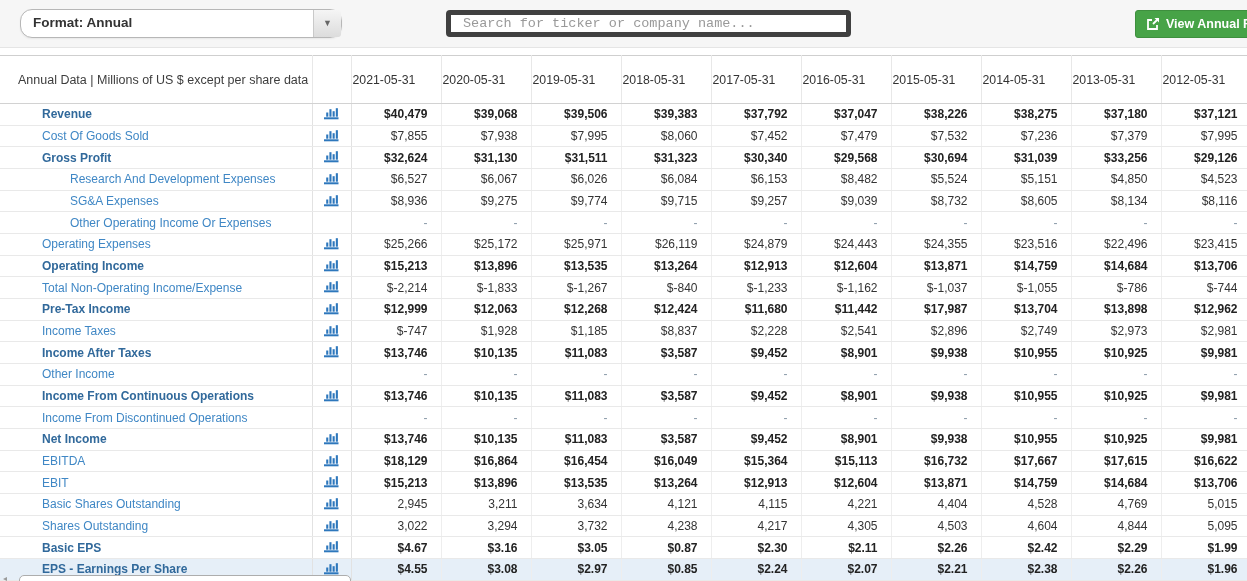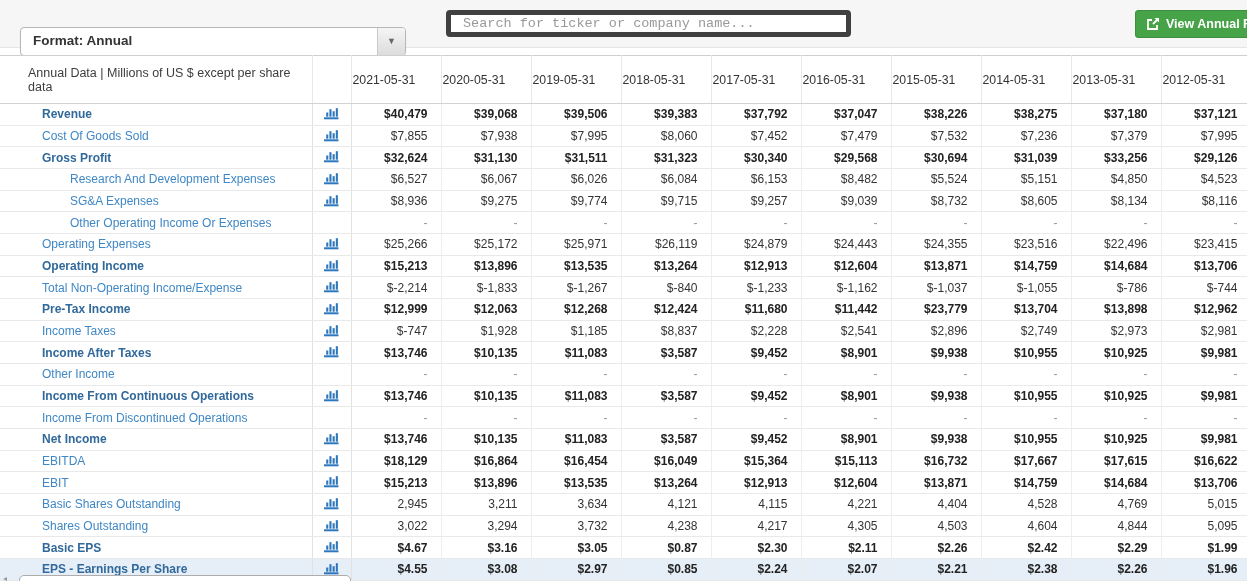--- a/index.html
+++ b/index.html
@@ -1,22 +1,22 @@
 <!DOCTYPE html>
 <html><head>
 <meta charset="utf-8">
 <style>
   html,body{margin:0;padding:0;background:#fff;}
   .app{position:relative;width:1247px;height:581px;overflow:hidden;background:#fff;
        font-family:"Liberation Sans","DejaVu Sans",sans-serif;}
   
   .topbar{position:absolute;left:0;top:0;width:1247px;height:47px;background:#f6f6f6;
           border-bottom:1px solid #e5e5e5;}
-  .format-select{position:absolute;left:20px;top:27px;width:386px;height:29px;background:#fff;
-          border:1px solid #b7b7b7;border-radius:4px;box-sizing:border-box;cursor:pointer;
+  .format-select{position:absolute;left:20px;top:9px;width:322px;height:29px;background:#fff;
+          border:1px solid #b7b7b7;border-radius:12px;box-sizing:border-box;cursor:pointer;
           box-shadow:0 1px 2px rgba(0,0,0,.06);}
   .format-label{position:absolute;left:12px;top:5px;font-size:13.5px;font-weight:bold;color:#333;}
   .format-arrow-box{position:absolute;right:0;top:0;width:27px;height:27px;border-left:1px solid #c9c9c9;
           background:linear-gradient(#f5f5f5,#dcdcdc);border-radius:0 3px 3px 0;
           display:flex;align-items:center;justify-content:center;}
   .format-arrow-box .arrow{font-size:9px;color:#666;line-height:1;}
   .search{position:absolute;left:446px;top:10px;width:405px;height:27px;box-sizing:border-box;
           border:5px solid #404040;border-radius:4px;padding:0 12px;font-size:13.5px;color:#444;
           font-family:Liberation Mono, monospace;outline:none;}
   .search::placeholder{color:#999;}
@@ -24,21 +24,21 @@
           background:#47a347;border-radius:3px;color:#fff;font-weight:bold;font-size:12.5px;
           font-family:"Liberation Sans",sans-serif;display:flex;align-items:center;gap:6px;
           padding:0 10px;cursor:pointer;white-space:nowrap;}
   .annual-btn svg{flex:0 0 auto;}
   
   .tablewrap{position:absolute;left:0;top:55px;width:1252px;}
   table{border-collapse:collapse;table-layout:fixed;width:1251px;border-top:1px solid #cfcfcf;}
   col.c-label{width:312px;} col.c-icon{width:39px;} col.c-date{width:90px;}
   thead th{height:48px;box-sizing:border-box;background:#fff;border-bottom:1px solid #d2d2d2;
           border-right:1px solid #e8e8e8;font-weight:normal;}
-  th.corner{text-align:left;padding-left:28px;font-size:12.5px;color:#3d3d3d;}
+  th.corner{text-align:left;padding-left:18px;font-size:12.5px;color:#3d3d3d;}
   th.iconhead{border-right:1px solid #e8e8e8;}
   th.datecol{text-align:left;font-size:12.3px;color:#333;}
   tbody td{height:21.68px;box-sizing:border-box;border-bottom:1px solid #e9e9e9;
           border-right:1px solid #eee;font-size:12px;color:#333;padding:0;overflow:hidden;
           white-space:nowrap;}
   td.label{padding-left:10px;border-right:1px solid #e2e2e2;}
   td.label a{color:#3f87c5;text-decoration:none;cursor:pointer;margin-left:32px;}
   td.label.b a{color:#31699b;font-weight:bold;}
   td.label.ind{padding-left:38px;}
   td.iconcell{text-align:center;border-right:1px solid #e2e2e2;}
@@ -291,21 +291,21 @@
                   <rect x="6.4" y="3.2" width="2.1" height="7.5" fill="#2d77bc"></rect>
                   <rect x="9.6" y="5.2" width="2.1" height="5.5" fill="#2d77bc"></rect>
                   <rect x="12.8" y="2.2" width="2.1" height="8.5" fill="#2d77bc"></rect>
                 </svg></span></td>
             <td class="num b">$12,999</td>
             <td class="num b">$12,063</td>
             <td class="num b">$12,268</td>
             <td class="num b">$12,424</td>
             <td class="num b">$11,680</td>
             <td class="num b">$11,442</td>
-            <td class="num b">$23,779</td>
+            <td class="num b">$17,987</td>
             <td class="num b">$13,704</td>
             <td class="num b">$13,898</td>
             <td class="num b">$12,962</td>
           </tr>
           <tr>
             <td class="label"><a>Income Taxes</a></td>
             <td class="iconcell"><span class="chart-link"><svg width="17" height="14" viewBox="0 0 17 14">
                   <rect x="1" y="11.3" width="14.5" height="2" fill="#2d77bc"></rect>
                   <rect x="3.2" y="6.5" width="2.1" height="4.2" fill="#2d77bc"></rect>
                   <rect x="6.4" y="3.2" width="2.1" height="7.5" fill="#2d77bc"></rect>

